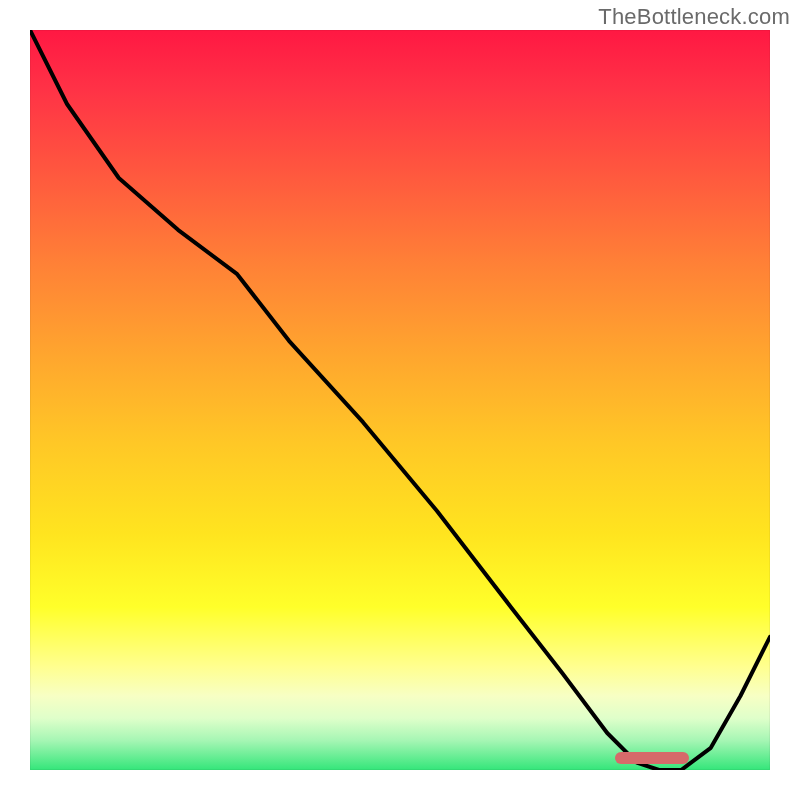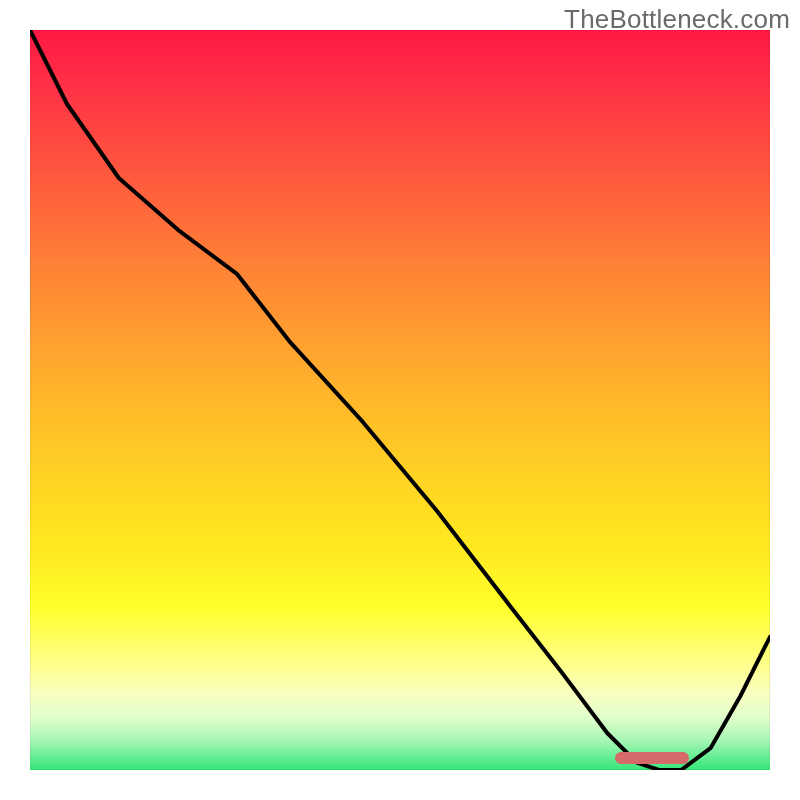--- a/index.html
+++ b/index.html
@@ -8,21 +8,21 @@
     width: 800px;
     height: 800px;
     background: #ffffff;
     font-family: Arial, Helvetica, sans-serif;
     overflow: hidden;
   }
   .watermark {
     position: absolute;
     top: 4px;
     right: 10px;
-    font-size: 26px;
+    font-size: 22px;
     font-weight: 500;
     color: #6a6a6a;
     z-index: 2000;
     letter-spacing: 0.2px;
   }
   .chart-area {
     position: absolute;
     top: 30px;
     left: 30px;
     width: 740px;

